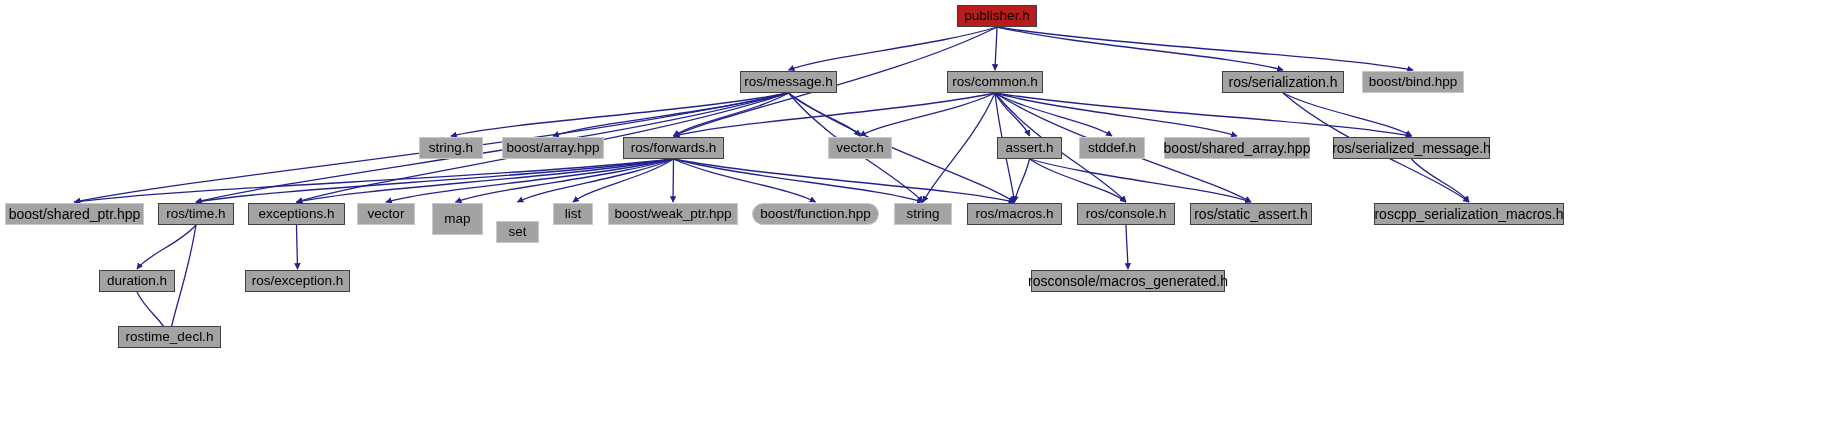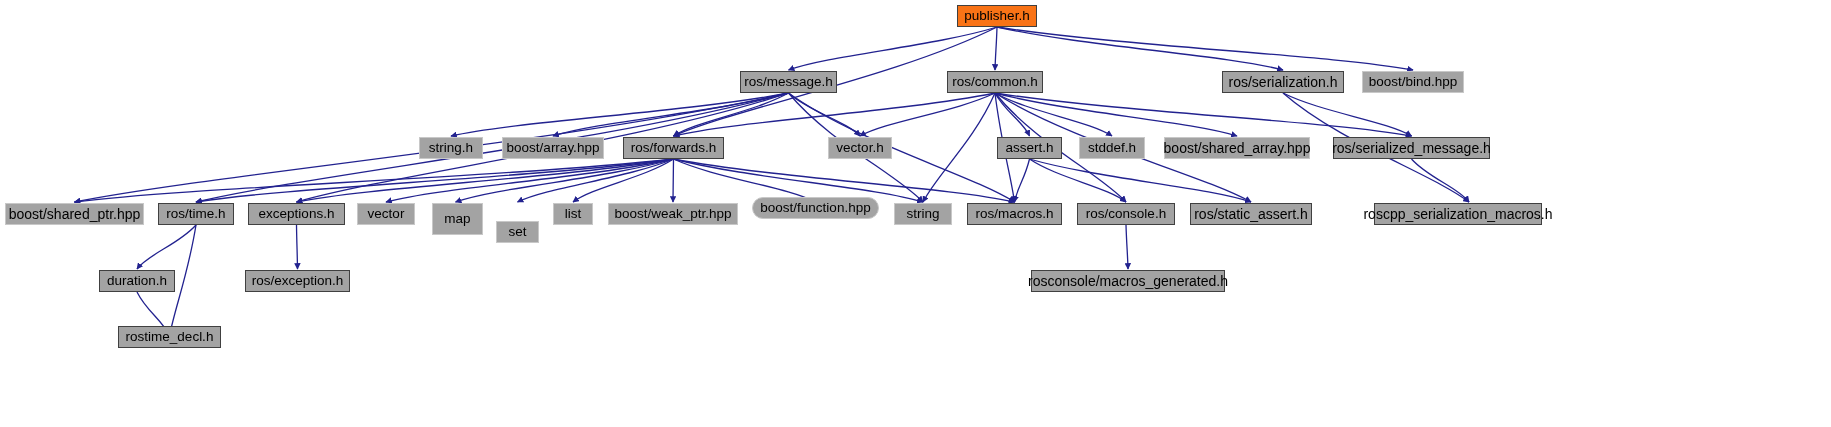--- a/index.html
+++ b/index.html
@@ -6,21 +6,21 @@
   body{width:1831px;height:427px;overflow:hidden;
        font-family:"Liberation Sans","DejaVu Sans",sans-serif;}
   #graph{position:relative;width:1831px;height:427px;}
   svg{position:absolute;left:0;top:0;width:1831px;height:427px;}
   .node{position:absolute;box-sizing:border-box;
         display:flex;align-items:center;justify-content:center;
         background:#a3a3a3;color:#000000;
         font-size:13.5px;line-height:1;white-space:nowrap;}
   .node.sys{border:1px solid #c8c8c8;}
   .node.doc{border:1px solid #404040;}
-  .node.root{border:1px solid #404040;background:#f97316;}
+  .node.root{border:1px solid #404040;background:#b91c1c;}
   .node.small{font-size:14px;}
 </style>
 </head>
 <body>
 
 <div id="graph">
   <svg id="edges" viewBox="0 0 1831 427" preserveAspectRatio="none">
     <defs>
       <marker id="arrow" viewBox="0 0 10 10" refX="9" refY="5" markerWidth="5" markerHeight="5" orient="auto-start-reverse">
         <path d="M 0 0 L 10 5 L 0 10 z" fill="#22228f"></path>
@@ -132,36 +132,36 @@
       </div>
       <div class="node sys" style="left: 496px; top: 221px; width: 43px; height: 22px;">
         <span>set</span>
       </div>
       <div class="node sys" style="left: 553px; top: 203px; width: 40px; height: 22px;">
         <span>list</span>
       </div>
       <div class="node sys" style="left: 608px; top: 203px; width: 130px; height: 22px;">
         <span>boost/weak_ptr.hpp</span>
       </div>
-      <div class="node sys" style="left: 752px; top: 197px; width: 127px; height: 22px; border-radius: 11px;">
+      <div class="node sys" style="left: 752px; top: 203px; width: 127px; height: 22px; border-radius: 11px;">
         <span>boost/function.hpp</span>
       </div>
       <div class="node sys" style="left: 894px; top: 203px; width: 58px; height: 22px;">
         <span>string</span>
       </div>
       <div class="node doc" style="left: 967px; top: 203px; width: 95px; height: 22px;">
         <span>ros/macros.h</span>
       </div>
       <div class="node doc" style="left: 1077px; top: 203px; width: 98px; height: 22px;">
         <span>ros/console.h</span>
       </div>
       <div class="node doc small" style="left: 1190px; top: 203px; width: 122px; height: 22px;">
         <span>ros/static_assert.h</span>
       </div>
-      <div class="node doc small" style="left: 1374px; top: 203px; width: 168px; height: 22px;">
+      <div class="node doc small" style="left: 1374px; top: 203px; width: 190px; height: 22px;">
         <span>roscpp_serialization_macros.h</span>
       </div>
       <div class="node doc" style="left: 99px; top: 270px; width: 76px; height: 22px;">
         <span>duration.h</span>
       </div>
       <div class="node doc" style="left: 245px; top: 270px; width: 105px; height: 22px;">
         <span>ros/exception.h</span>
       </div>
       <div class="node doc small" style="left: 1031px; top: 270px; width: 194px; height: 22px;">
         <span>rosconsole/macros_generated.h</span>

